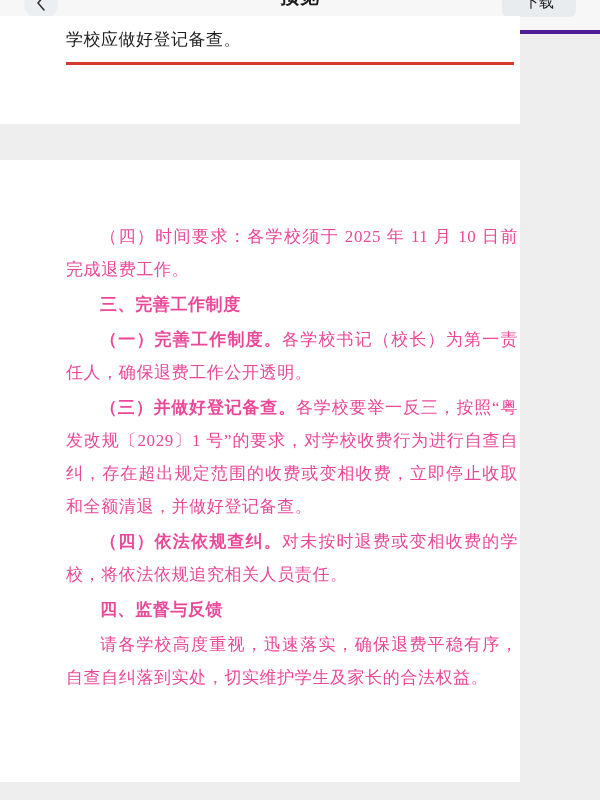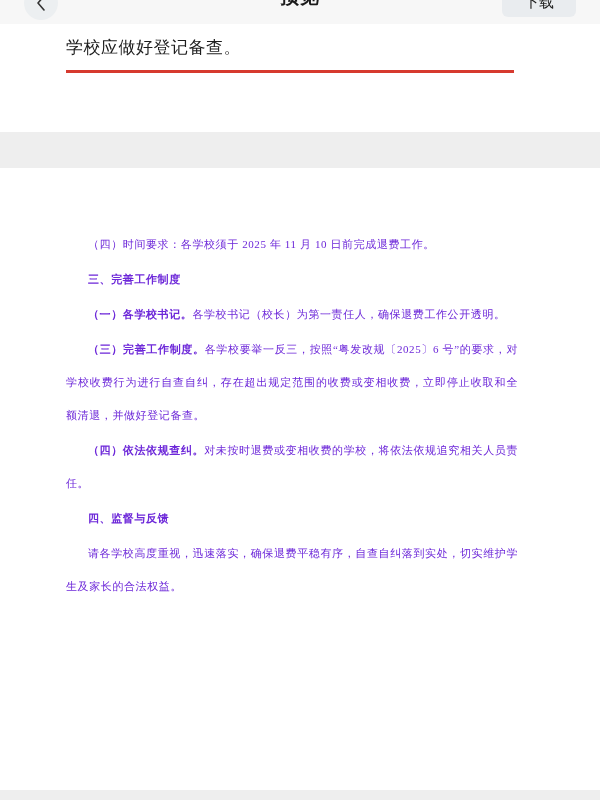--- a/index.html
+++ b/index.html
@@ -69,23 +69,23 @@
     align-items: center;
     justify-content: center;
     font-family: "Liberation Sans", sans-serif;
     font-size: 15px;
     color: #222;
   }
 
   
   .page-area {
     position: absolute;
-    top: 24px;
+    top: 16px;
     left: 0;
-    width: 600px;
+    width: 520px;
     height: 766px;
     overflow: hidden;
   }
 
   .page {
     background: #ffffff;
     width: 600px;
     box-sizing: border-box;
   }
 
@@ -120,23 +120,23 @@
 
   .page-main {
     position: relative;
     padding: 60px 66px 0 66px;
     box-sizing: border-box;
     min-height: 640px;
   }
 
   p.para {
     margin: 0 16px 2px 0;
-    font-size: 11px;
+    font-size: 17px;
     line-height: 33px;
-    color: #6d28d9;
+    color: #ec4899;
     text-align: justify;
     text-justify: inter-ideograph;
     letter-spacing: 0.6px;
   }
   p.indent { text-indent: 2em; }
   p.heading {
     text-indent: 2em;
     font-weight: 700;
     font-family: "Liberation Serif", serif;
   }
@@ -167,24 +167,24 @@
     </div>
 
     <div class="page-gap"></div>
 
     <div class="page page-main">
 
       <p class="para indent">（四）时间要求：各学校须于 2025 年 11 月 10 日前完成退费工作。</p>
 
       <p class="para heading">三、完善工作制度</p>
 
-      <p class="para indent"><span class="b">（一）各学校书记。</span><span>各学校书记（校长）为第一责任人，确保退费工作公开透明。</span></p>
+      <p class="para indent"><span class="b">（一）完善工作制度。</span><span>各学校书记（校长）为第一责任人，确保退费工作公开透明。</span></p>
 
 
-      <p class="para indent"><span class="b">（三）完善工作制度。</span><span>各学校要举一反三，按照“粤发改规〔2025〕6 号”的要求，对学校收费行为进行自查自纠，存在超出规定范围的收费或变相收费，立即停止收取和全额清退，并做好登记备查。</span></p>
+      <p class="para indent"><span class="b">（三）并做好登记备查。</span><span>各学校要举一反三，按照“粤发改规〔2029〕1 号”的要求，对学校收费行为进行自查自纠，存在超出规定范围的收费或变相收费，立即停止收取和全额清退，并做好登记备查。</span></p>
 
       <p class="para indent"><span class="b">（四）依法依规查纠。</span><span>对未按时退费或变相收费的学校，将依法依规追究相关人员责任。</span></p>
 
       <p class="para heading">四、监督与反馈</p>
 
 
       <p class="para indent">请各学校高度重视，迅速落实，确保退费平稳有序，自查自纠落到实处，切实维护学生及家长的合法权益。</p>
 
     </div>
   </div>

